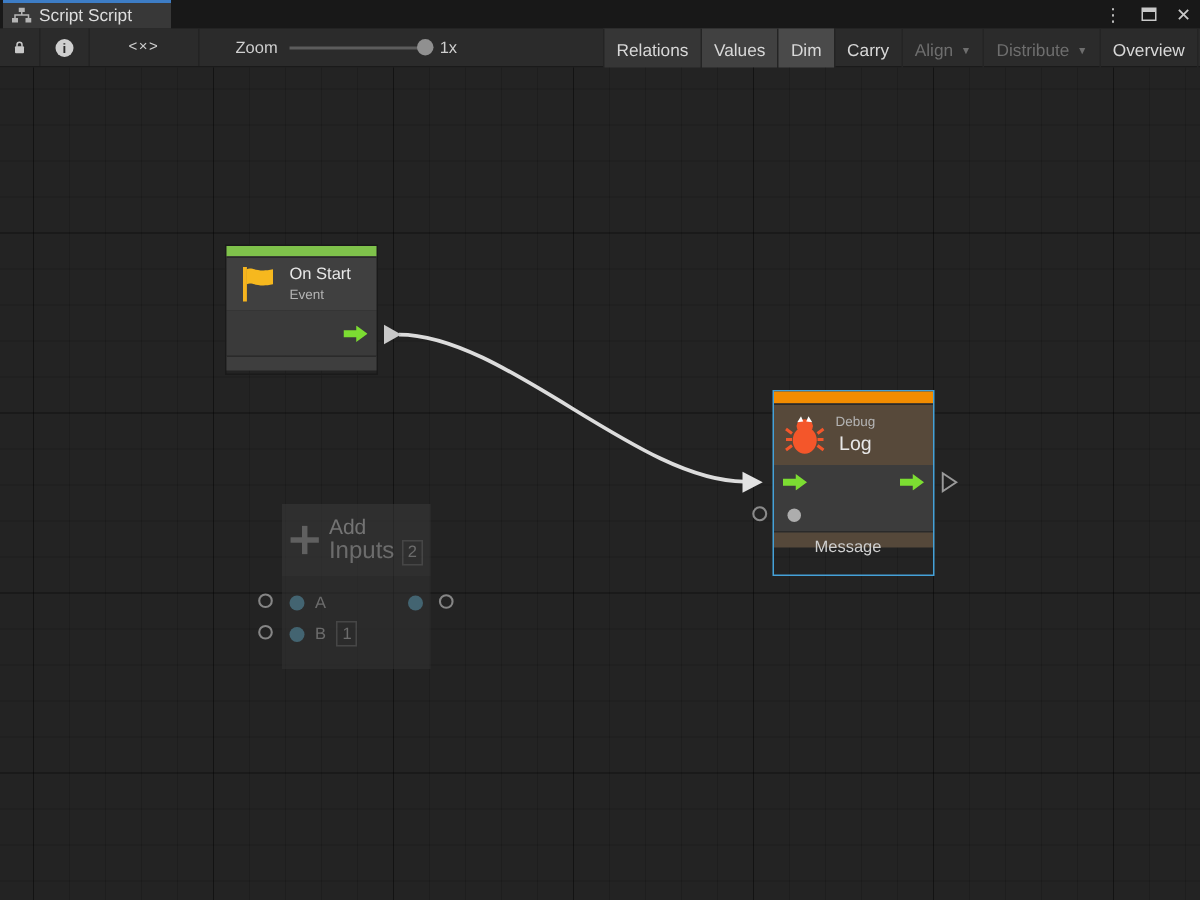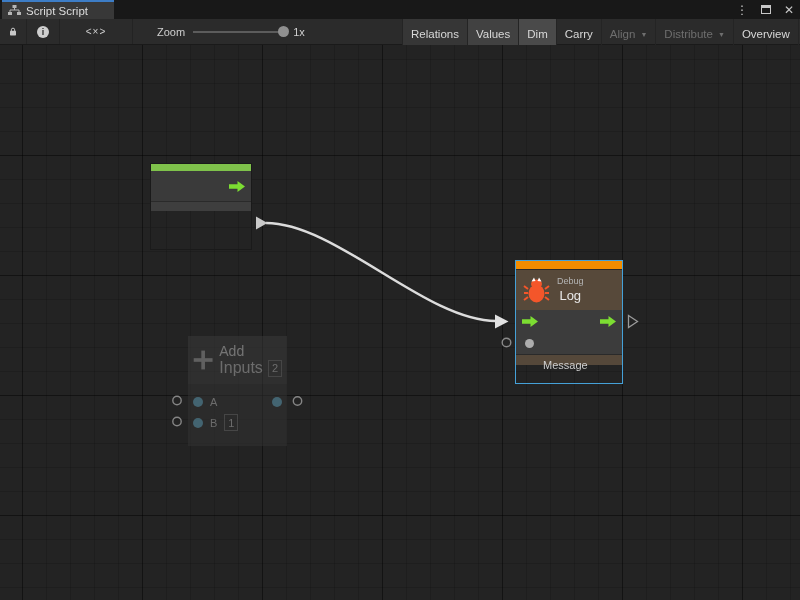--- a/index.html
+++ b/index.html
@@ -166,20 +166,30 @@
       <polygon points="495,269.5 508.5,276.5 495,283.5" fill="#E2E2E2"></polygon>
       <path d="M628.5,270.5 L637.5,276.5 L628.5,282.5 Z" fill="none" stroke="#9A9A9A" stroke-width="1.3"></path>
       <circle cx="506.5" cy="297.5" r="4.3" fill="none" stroke="#8A8A8A" stroke-width="1.4"></circle>
       <circle cx="177" cy="355.5" r="4.2" fill="none" stroke="#858585" stroke-width="1.4"></circle>
       <circle cx="177" cy="376.5" r="4.2" fill="none" stroke="#858585" stroke-width="1.4"></circle>
       <circle cx="297.5" cy="356" r="4.2" fill="none" stroke="#858585" stroke-width="1.4"></circle>
     </svg>
 
     <div class="node n-onstart">
       <div class="accent" style="background: rgb(127, 194, 75);"></div>
+      <div class="hdr">
+        <svg width="28" height="29" viewBox="0 0 28 29">
+          <rect x="4" y="3" width="2.6" height="23" fill="#F5B41F"></rect>
+          <path d="M6.5 4.5 C10 2.5 13 7 24 4.5 L24 14.5 C13 17 10 12.5 6.5 14.5 Z" fill="#F6B81E"></path>
+        </svg>
+        <div>
+          <div class="nt-main">On Start</div>
+          <div class="nt-sub">Event</div>
+        </div>
+      </div>
       <div class="body">
         <svg width="16" height="11" viewBox="0 0 16 11">
           <polygon points="0,3.2 8.5,3.2 8.5,0 16,5.5 8.5,11 8.5,7.8 0,7.8" fill="#7CDD32"></polygon>
         </svg>
       </div>
       <div class="footer"></div>
     </div>
 
     <div class="node n-debug" style="border-color: rgb(69, 161, 216);">
       <div class="accent" style="background: rgb(242, 140, 0);"></div>

